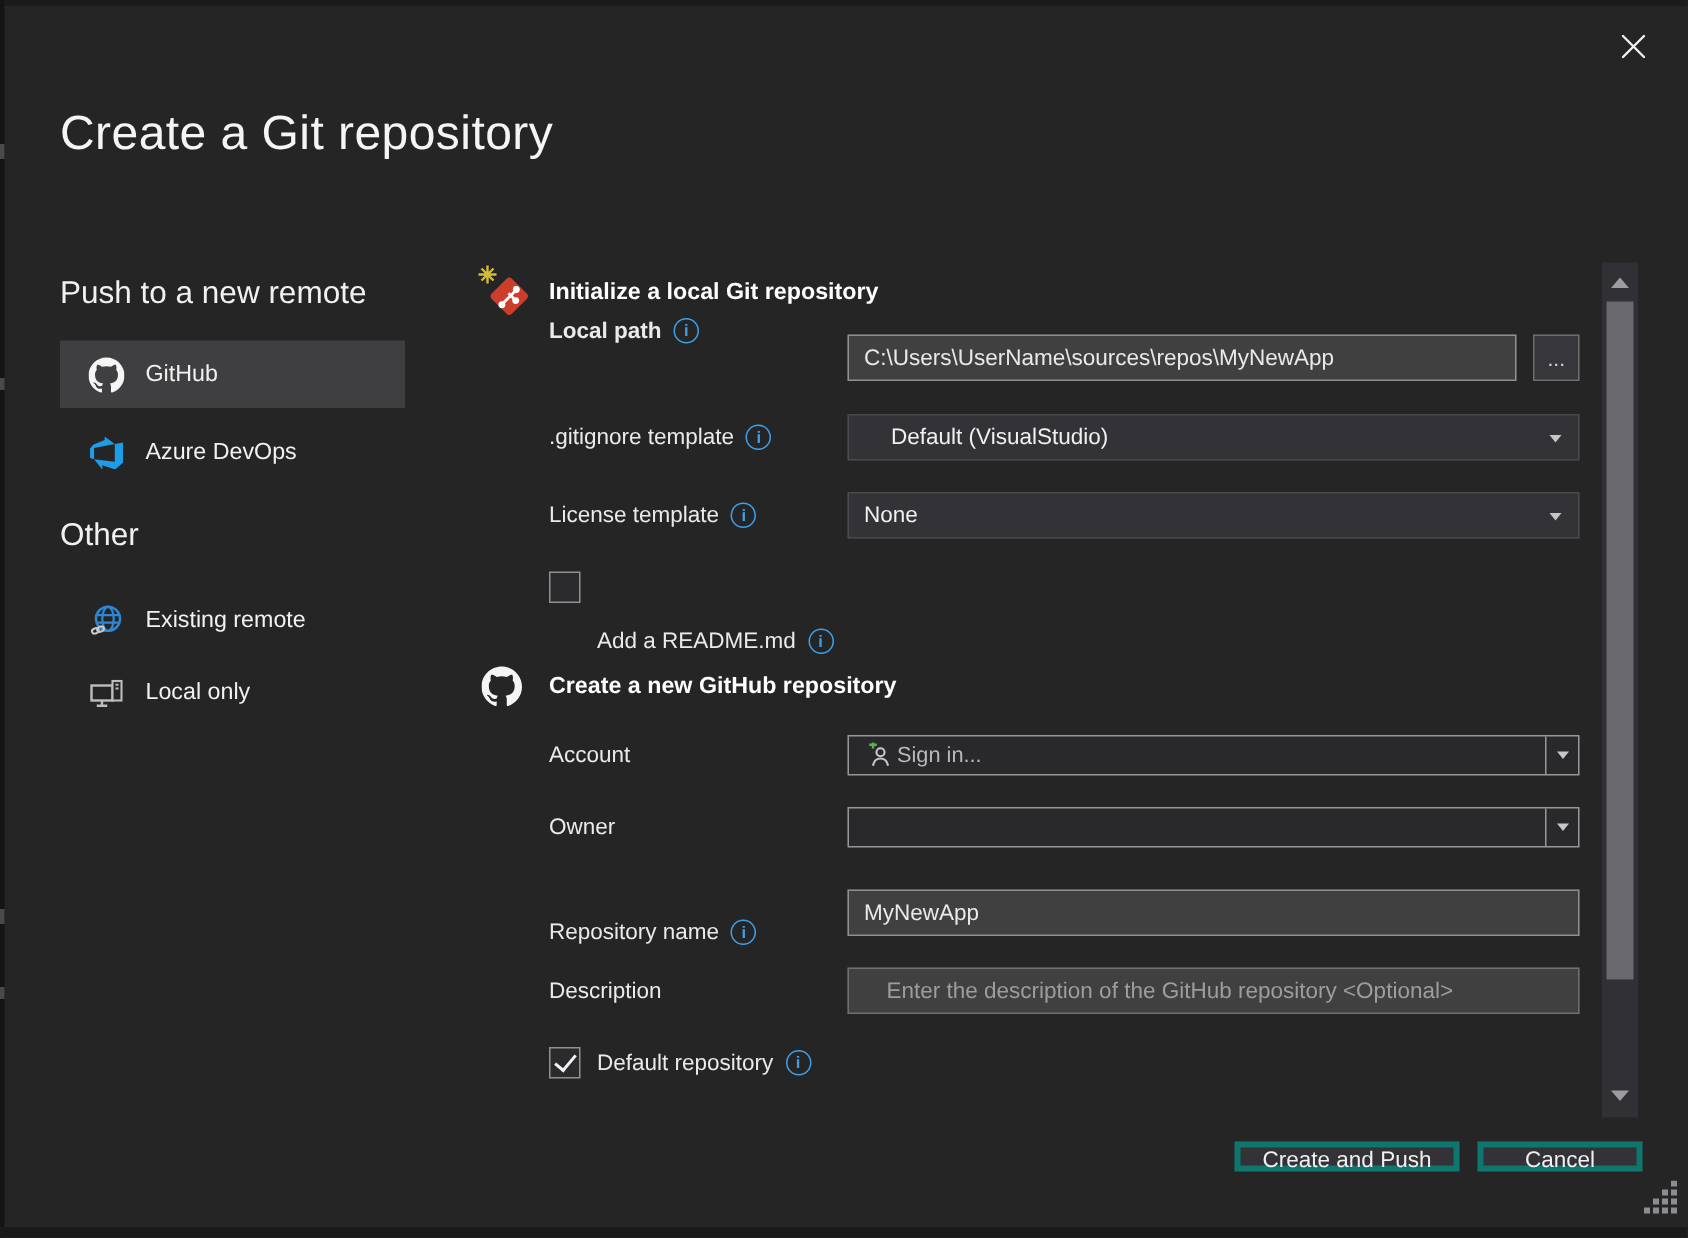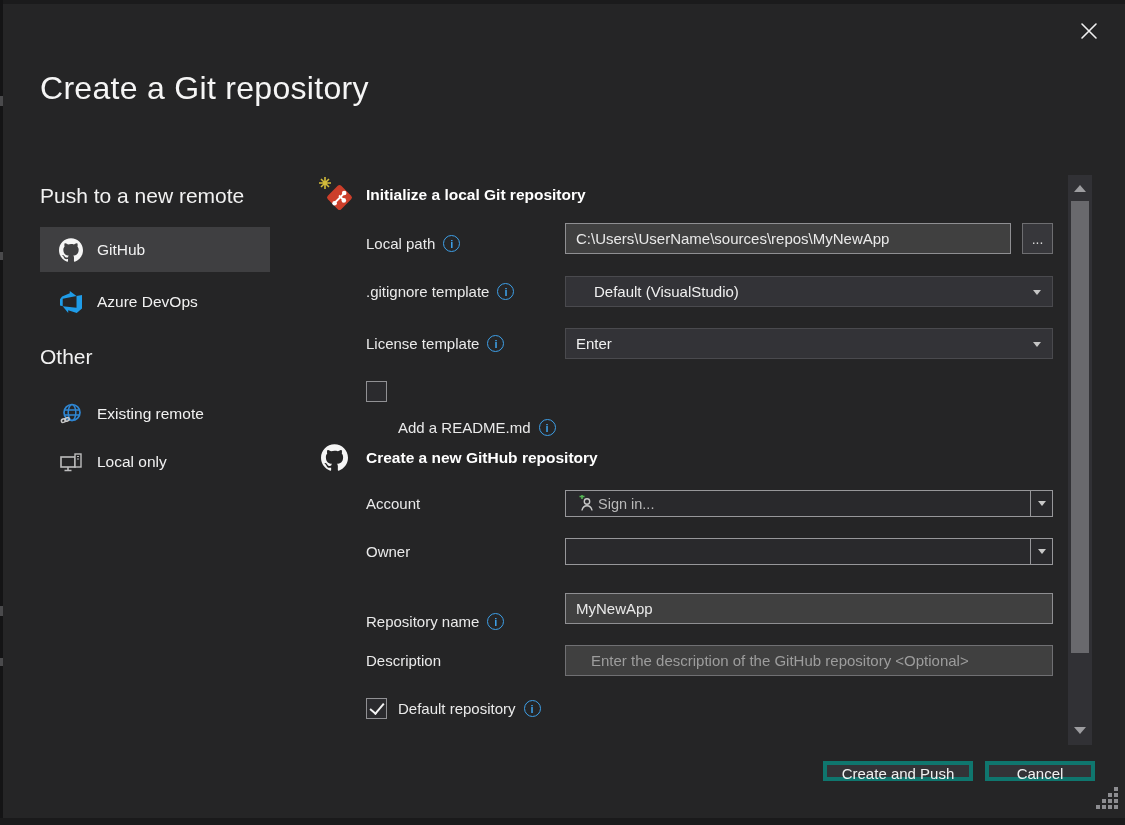--- a/index.html
+++ b/index.html
@@ -189,42 +189,42 @@
     <rect x="12" y="12" width="19" height="19" rx="2.5" fill="#cc3e2a" transform="rotate(45 21.5 21.5)"></rect>
     <path d="M16.5 27 L26 17.5" stroke="#ffffff" stroke-width="1.8"></path>
     <path d="M21 19.5 L25.5 24" stroke="#ffffff" stroke-width="1.8"></path>
     <circle cx="26.2" cy="17" r="2.3" fill="#ffffff"></circle>
     <circle cx="16.6" cy="27.2" r="2.3" fill="#ffffff"></circle>
     <circle cx="25.8" cy="24.4" r="2.3" fill="#ffffff"></circle>
   </svg>
 </div>
 <div class="section-heading" style="top:186px;">Initialize a local Git repository</div>
 
-<div class="row-label" style="top:228px; height:31px;">
+<div class="row-label" style="top:205px; height:31px;font-weight:bold;">
   <span>Local path</span>
   <span class="info-icon"></span>
 </div>
 <input class="text-input" style="top: 223px; width: 446px;" type="text" value="C:\Users\UserName\sources\repos\MyNewApp">
 <button class="browse-btn" style="top:223px;">...</button>
 
 <div class="row-label" style="top:276px; height:31px;">
   <span>.gitignore template</span>
   <span class="info-icon"></span>
 </div>
 <div class="dropdown" style="top:276px;padding-left:28px;">
   <span>Default (VisualStudio)</span>
   <span class="chev"></span>
 </div>
 
 <div class="row-label" style="top:328px; height:31px;">
   <span>License template</span>
   <span class="info-icon"></span>
 </div>
 <div class="dropdown" style="top:328px;">
-  <span>Enter</span>
+  <span>None</span>
   <span class="chev"></span>
 </div>
 
 <div class="checkbox" style="top:381px;"></div>
 <div class="check-label" style="top:381px; height:21px;margin-top:36px;">
   <span>Add a README.md</span>
   <span class="info-icon"></span>
 </div>
 
 <div style="position:absolute; left:321px; top:444px;">

